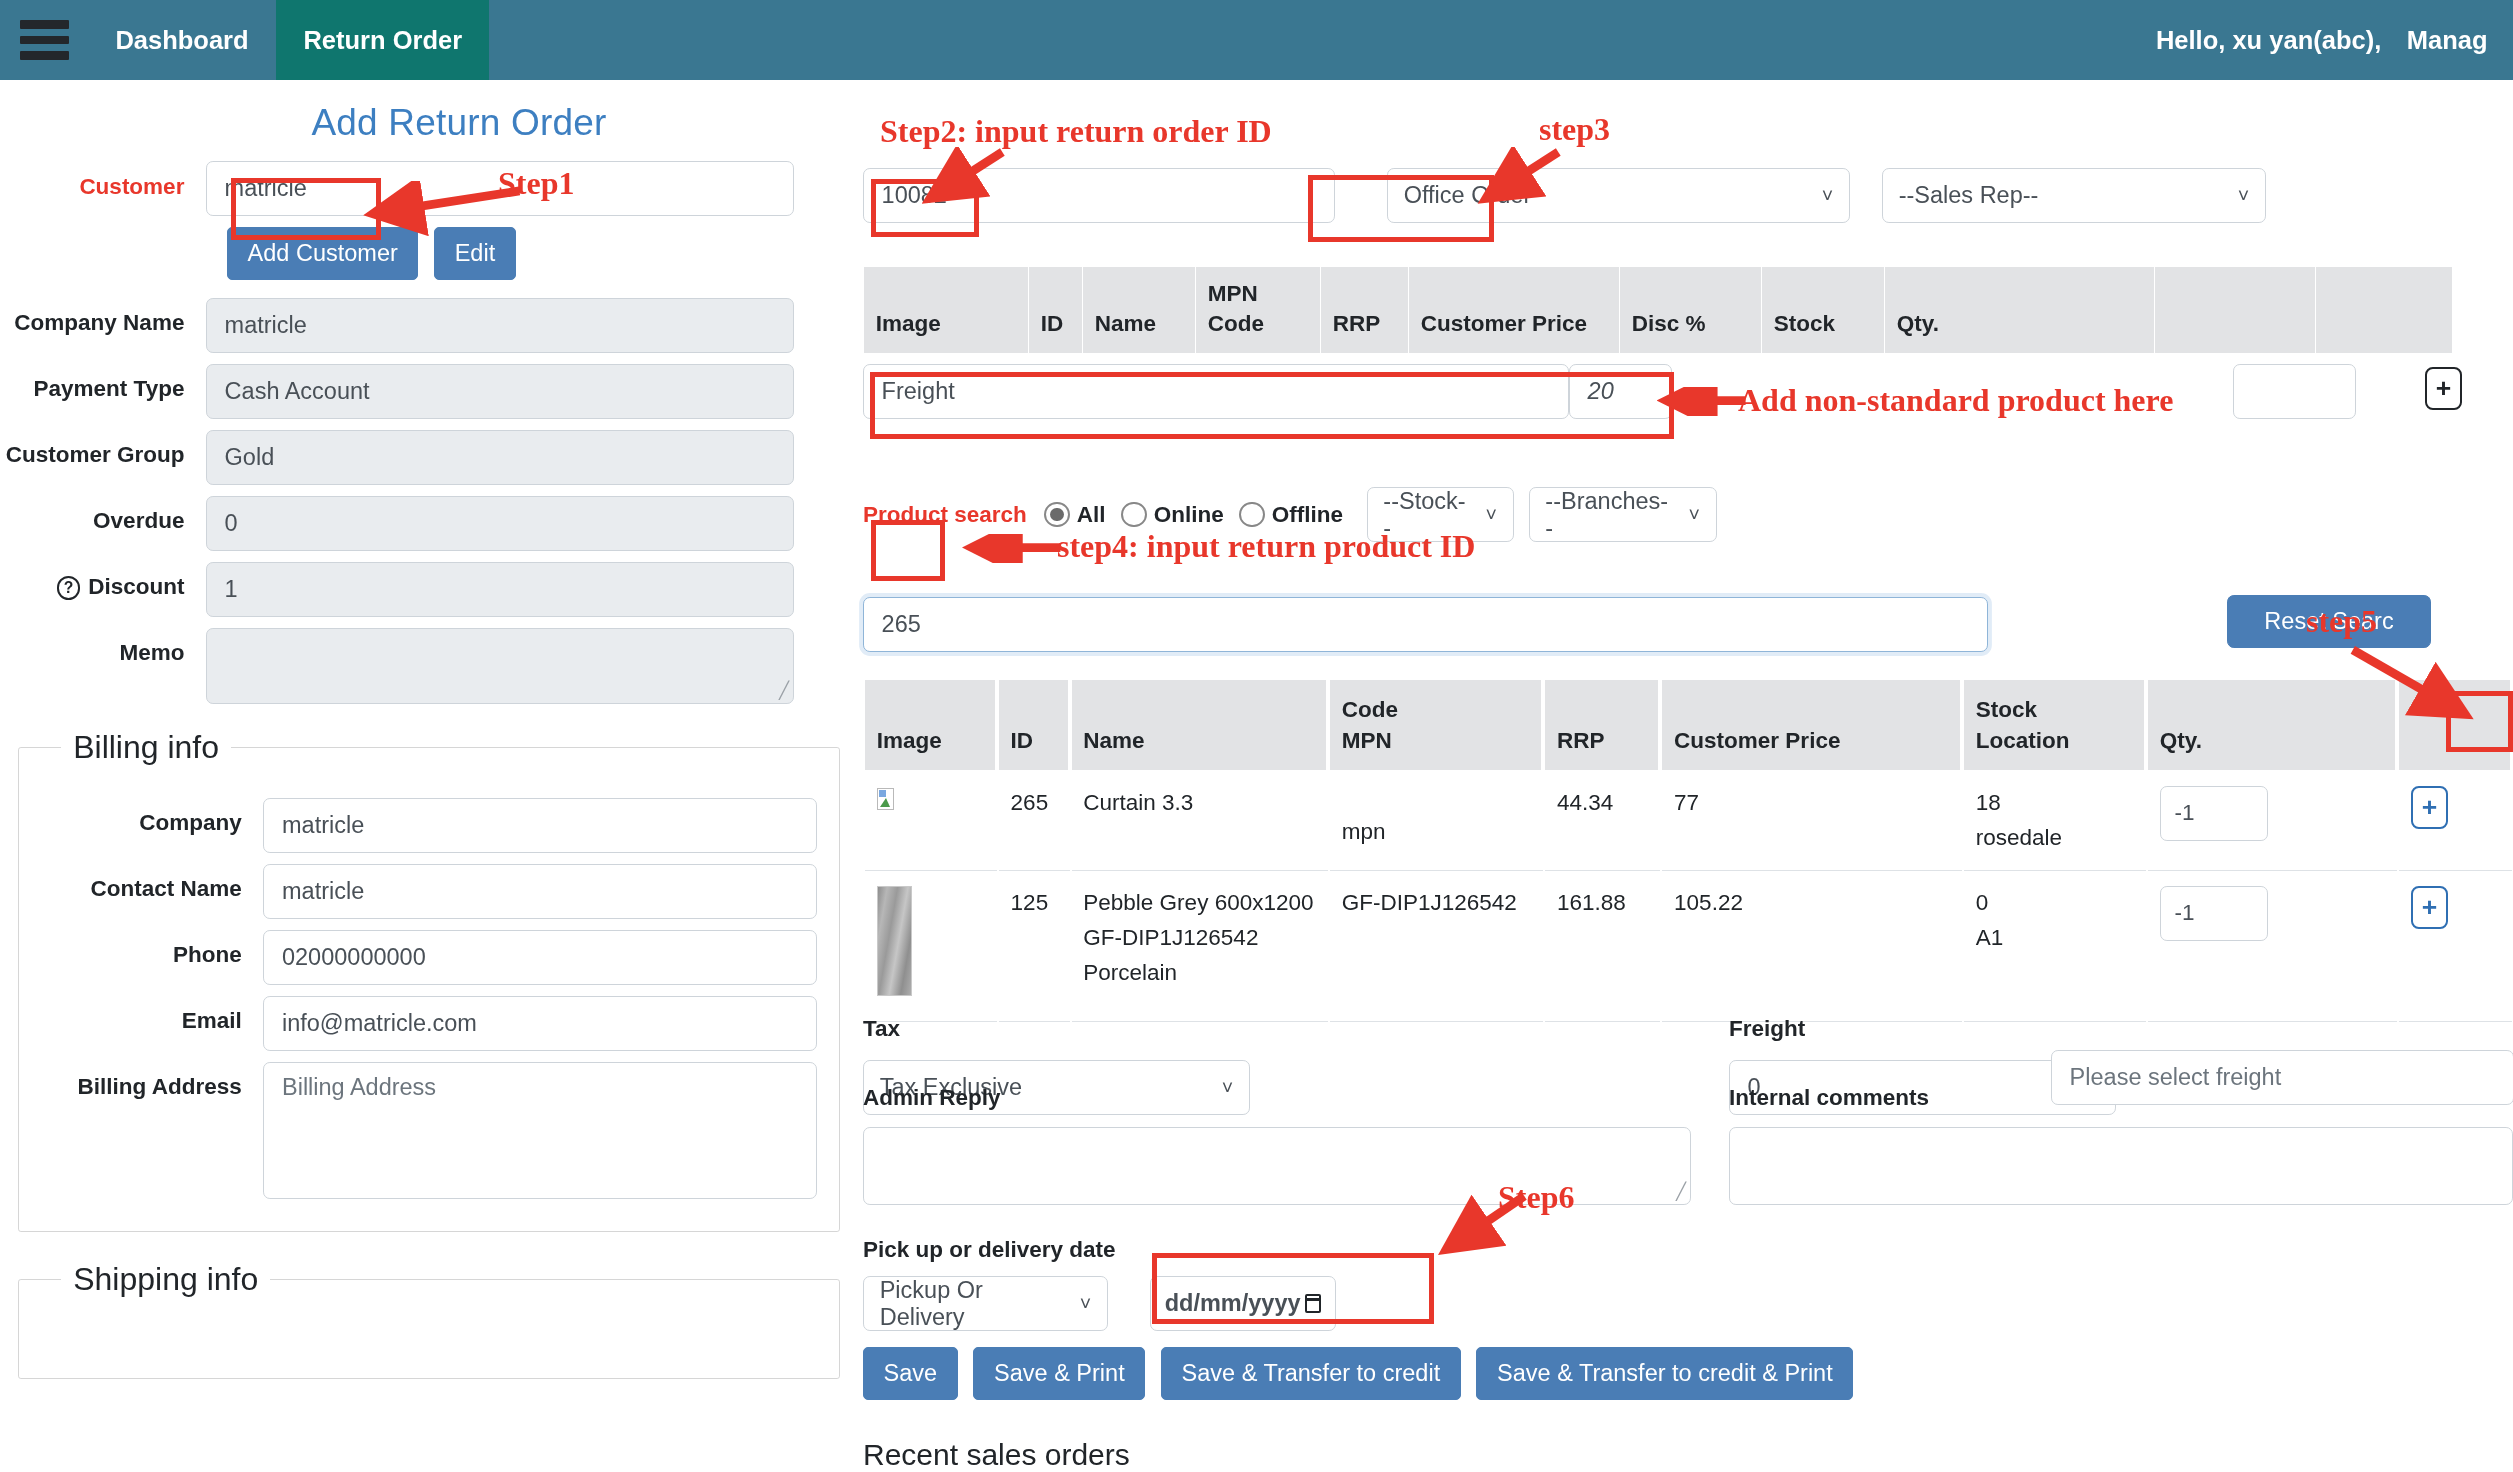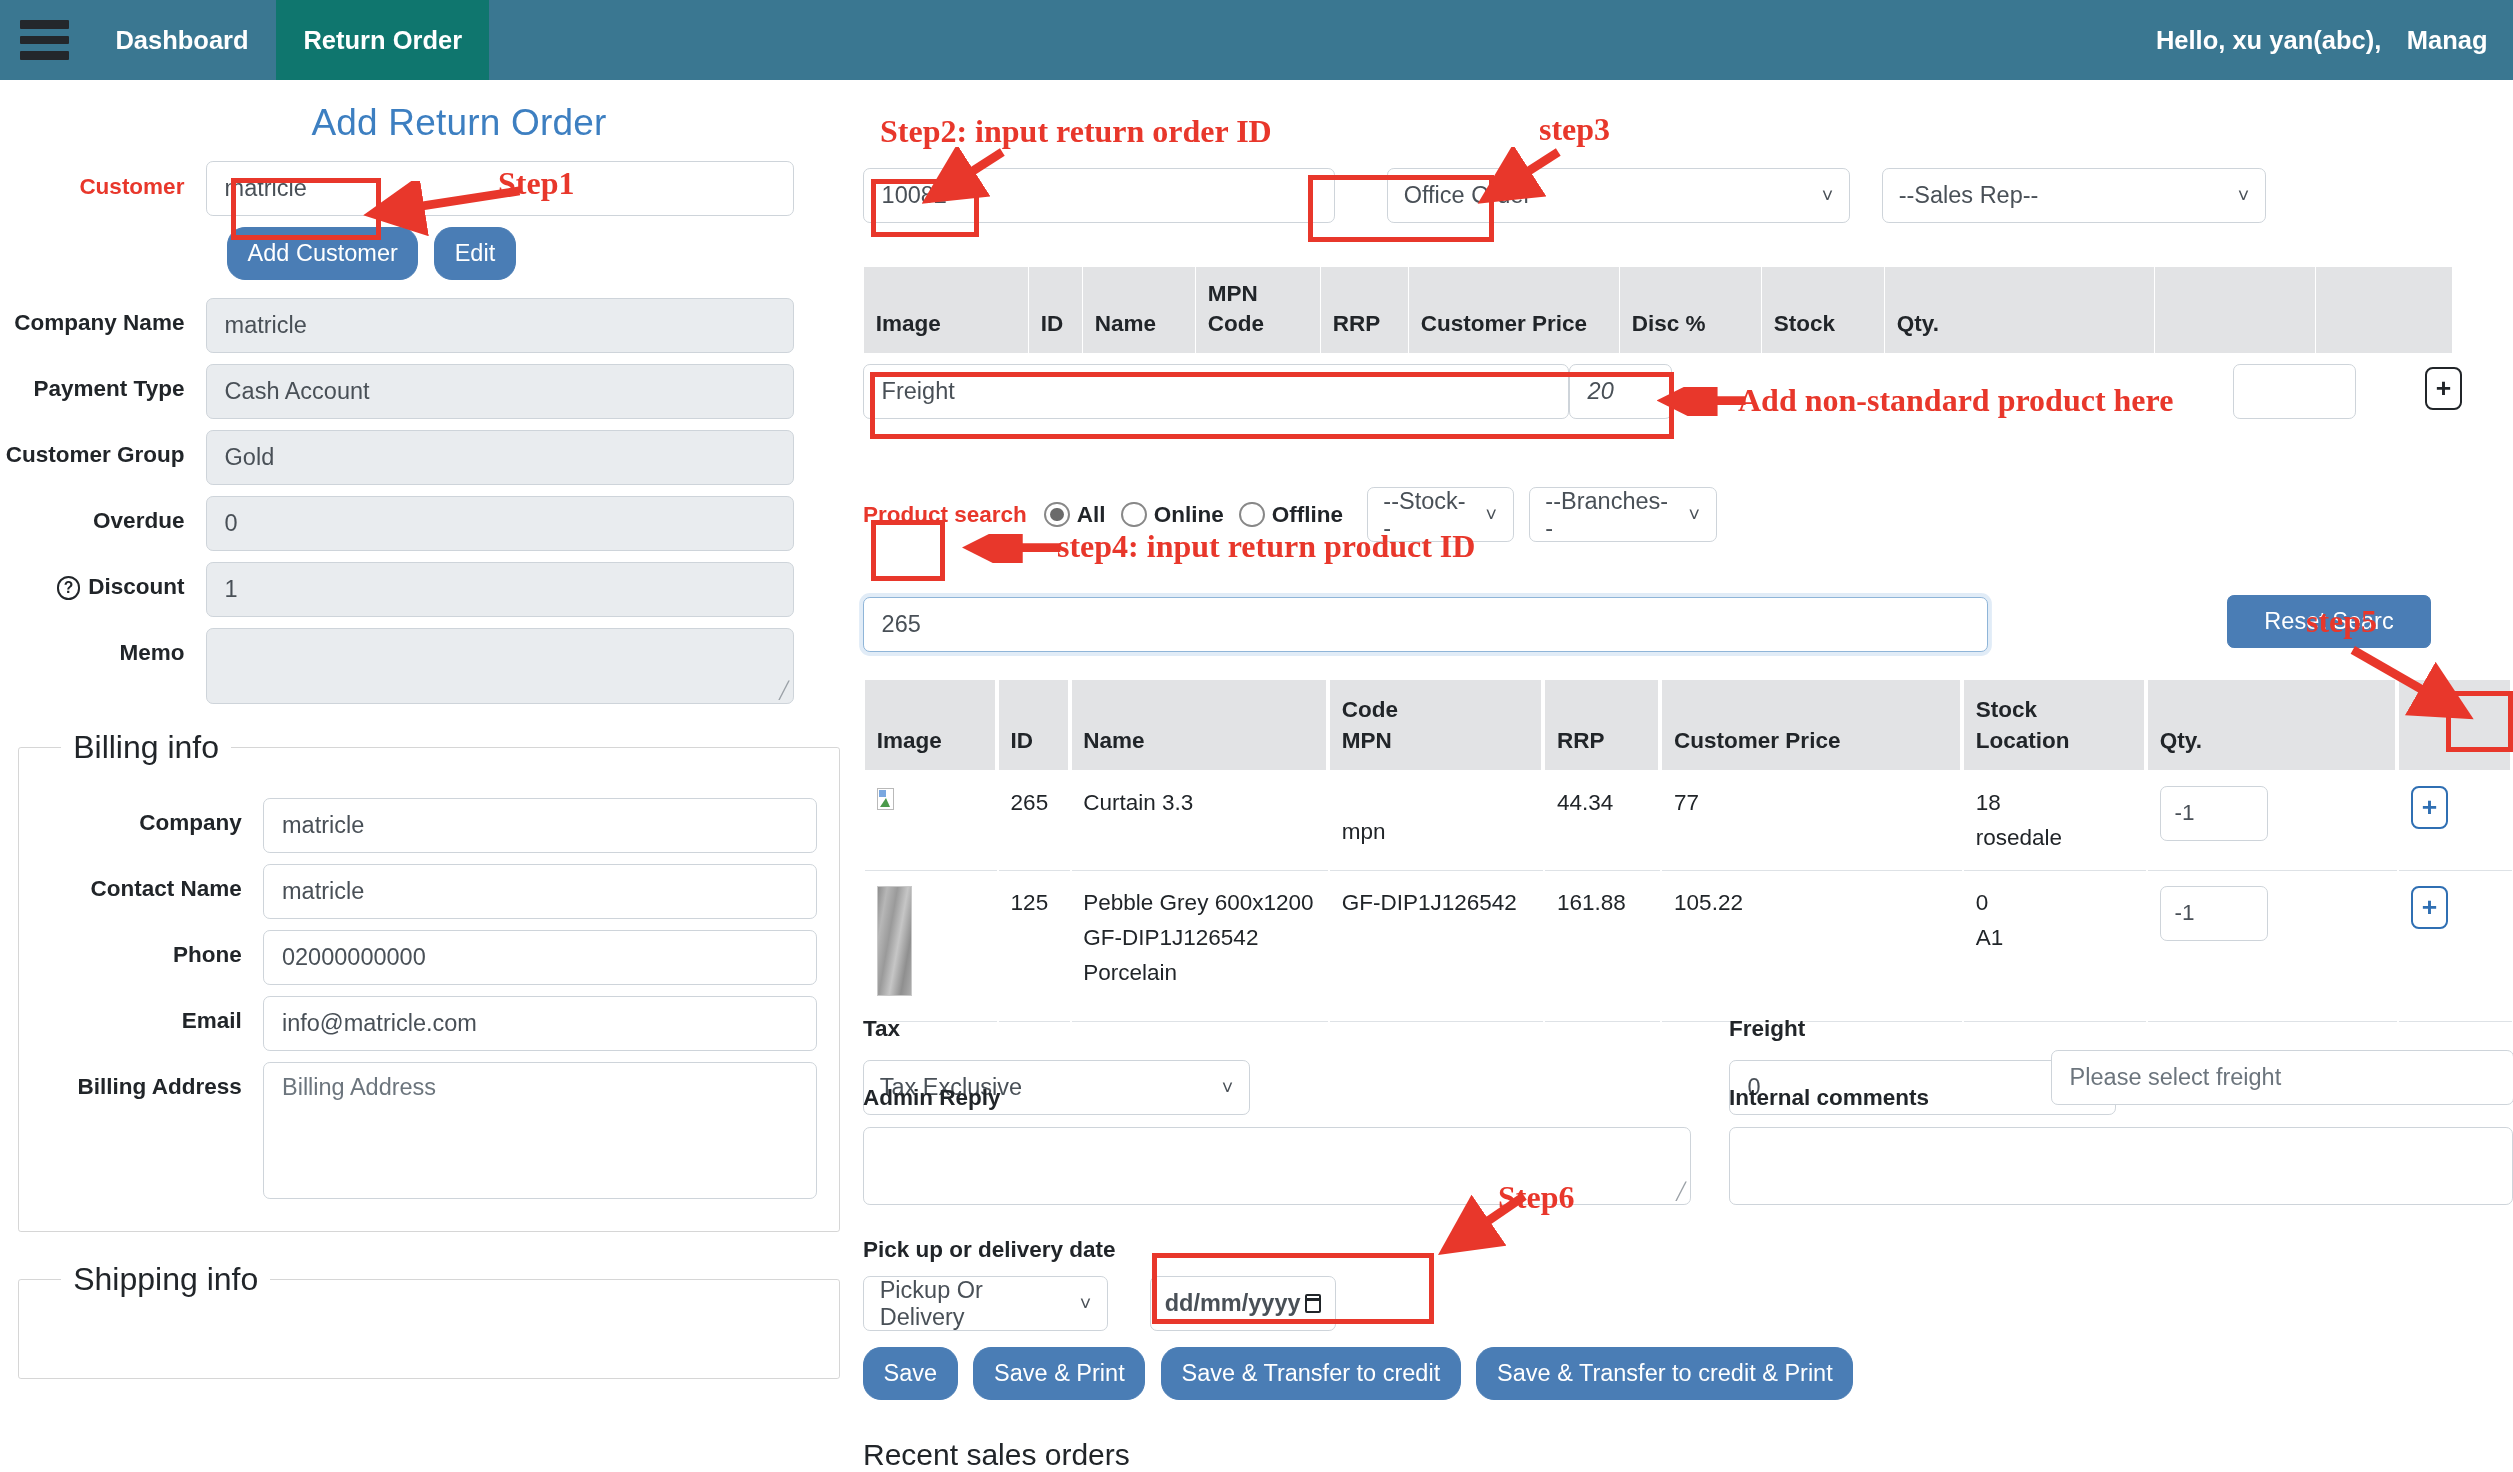--- a/index.html
+++ b/index.html
@@ -56,21 +56,21 @@
   }
   .inp.readonly{ background:#e9ecef; }
   .ta{
     width:588px; height:76px; border:1px solid #ced4da; border-radius:6.9px;
     background:#e9ecef; position:relative;
   }
   .ta.white{ background:#fff; padding:11.8px 17.6px; font-size:23.5px; color:#6c757d; }
   .ta .grip{ position:absolute; right:3.9px; bottom:2px; color:#9aa0a6; font-size:16.7px; }
   .btn{
     display:inline-flex; align-items:center; justify-content:center;
-    background:#4a7db5; color:#fff; border:1px solid #4a7db5; border-radius:18px;
+    background:#4a7db5; color:#fff; border:1px solid #4a7db5; border-radius:5px;
     font-size:23.5px; height:53px; padding:0 19.6px; cursor:pointer; font-weight:normal;
     font-family:"Liberation Sans",sans-serif; white-space:nowrap;
   }
   .btnrow{ display:flex; gap:15.7px; margin-left:227px; margin-bottom:17.6px; }
 
   fieldset.box{
     margin:0 23.5px 0 17.6px; border:1px solid #d6d6d6; border-radius:2.9px;
     padding:17.6px 9.8px 21.6px 9.8px;
   }
   fieldset.box > legend{

